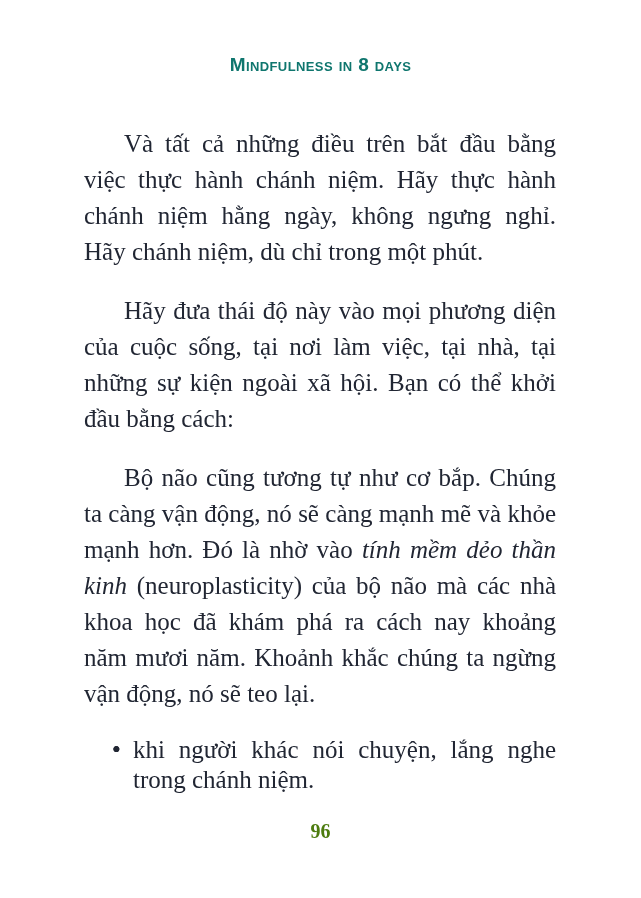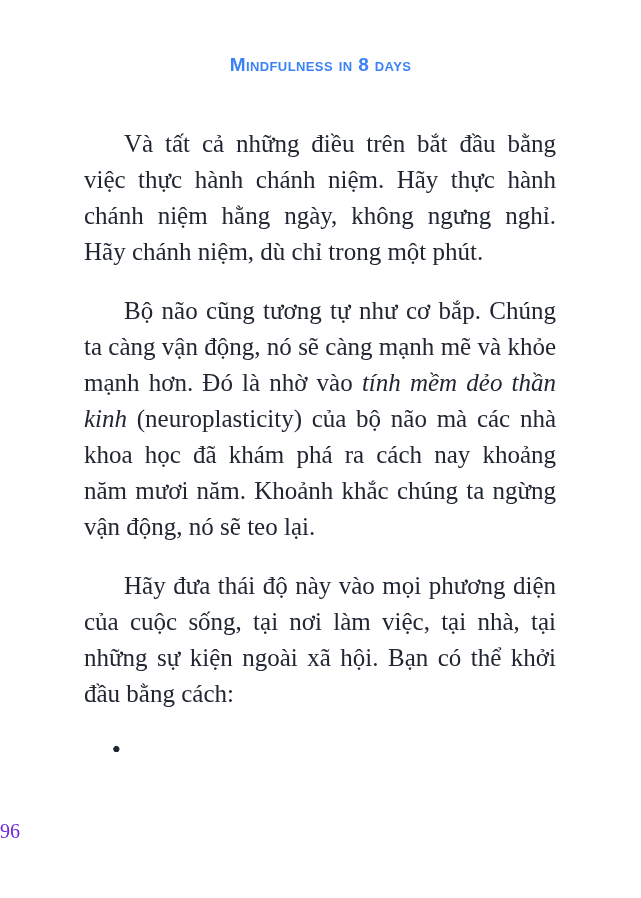--- a/index.html
+++ b/index.html
@@ -15,21 +15,21 @@
     position: absolute;
     top: 54px;
     left: 0;
     width: 100%;
     text-align: center;
     font-family: "Liberation Sans", sans-serif;
     font-variant: small-caps;
     font-weight: bold;
     font-size: 19px;
     letter-spacing: 0.4px;
-    color: #3b82f6;
+    color: #0f766e;
   }
   .content {
     position: absolute;
     left: 84px;
     top: 126px;
     width: 472px;
     color: #212633;
   }
   .body-para {
     margin: 0 0 23px 0;
@@ -57,41 +57,43 @@
   .bullet-marker {
     position: absolute;
     left: 28px;
     top: 0;
   }
   .page-number {
     position: absolute;
     top: 820px;
     left: 0;
     width: 100%;
+    text-align: center;
     font-size: 20px;
-    color: #6d28d9;
+    color: #4d7c0f;
+    font-weight: bold;
   }
 </style>
 </head>
 <body>
 
 <div class="page">
 
   <div class="running-head">Mindfulness in 8 days</div>
 
   <div class="content">
 
     <p class="body-para">Và tất cả những điều trên bắt đầu bằng việc thực hành chánh niệm. Hãy thực hành chánh niệm hằng ngày, không ngưng nghỉ. Hãy chánh niệm, dù chỉ trong một phút.</p>
 
+    <p class="body-para">Hãy đưa thái độ này vào mọi phương diện của cuộc sống, tại nơi làm việc, tại nhà, tại những sự kiện ngoài xã hội. Bạn có thể khởi đầu bằng cách:</p>
+
     <p class="body-para"><span>Bộ não cũng tương tự như cơ bắp. Chúng ta càng vận động, nó sẽ càng mạnh mẽ và khỏe mạnh hơn. Đó là nhờ vào </span><span class="italic">tính mềm dẻo thần kinh</span><span> (neuroplasticity) của bộ não mà các nhà khoa học đã khám phá ra cách nay khoảng năm mươi năm. Khoảnh khắc chúng ta ngừng vận động, nó sẽ teo lại.</span></p>
-
-    <p class="body-para">Hãy đưa thái độ này vào mọi phương diện của cuộc sống, tại nơi làm việc, tại nhà, tại những sự kiện ngoài xã hội. Bạn có thể khởi đầu bằng cách:</p>
 
     <ul class="bullet-list">
       <li class="bullet-item"><span class="bullet-marker">•</span></li>
-      <li class="bullet-item"><span class="bullet-marker">•</span></li>
+      <li class="bullet-item"><span class="bullet-marker">•</span><span>khi người khác nói chuyện, lắng nghe trong chánh niệm.</span></li>
     </ul>
 
   </div>
 
   <div class="page-number">96</div>
 
 </div>
 
 </body></html>

